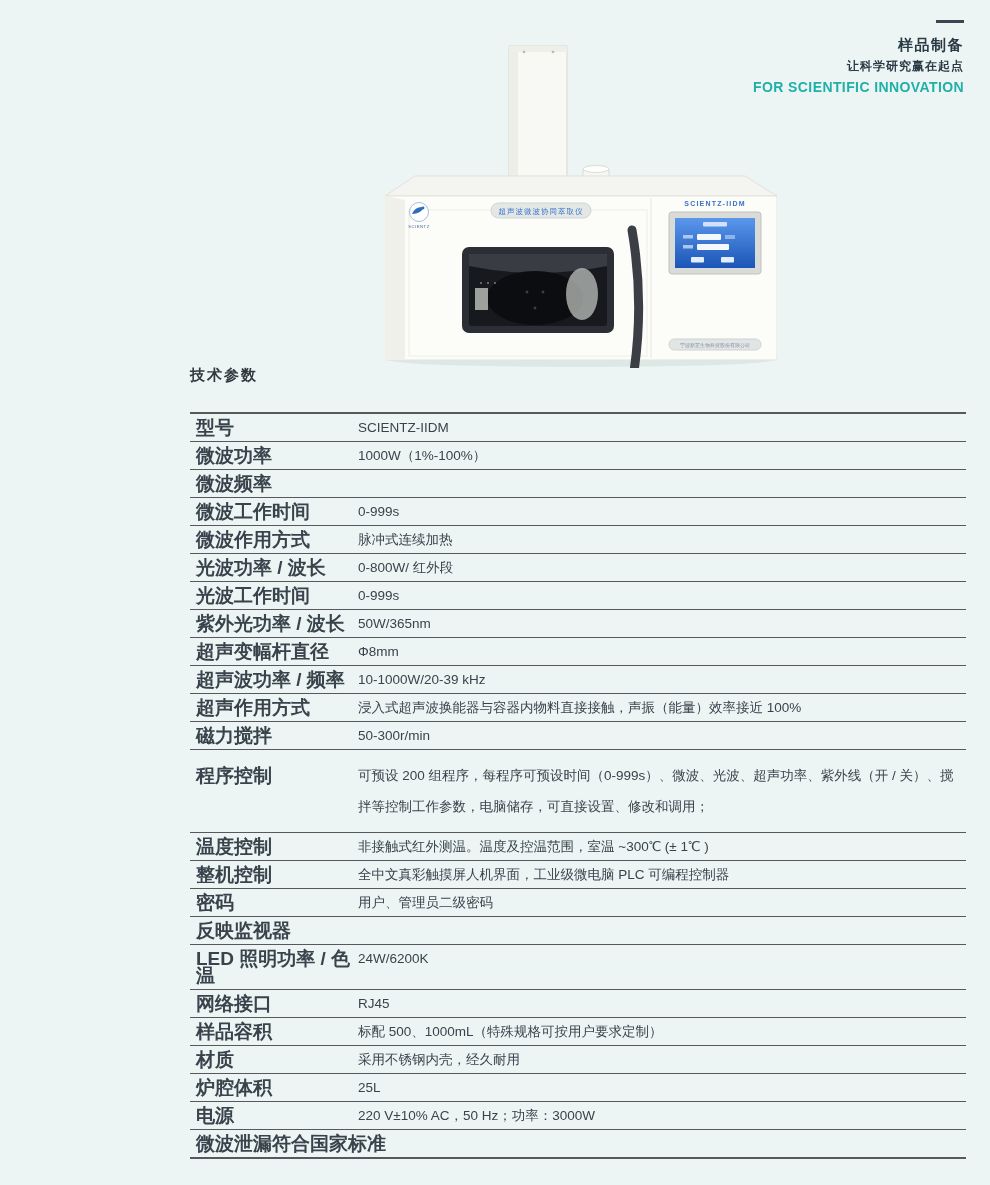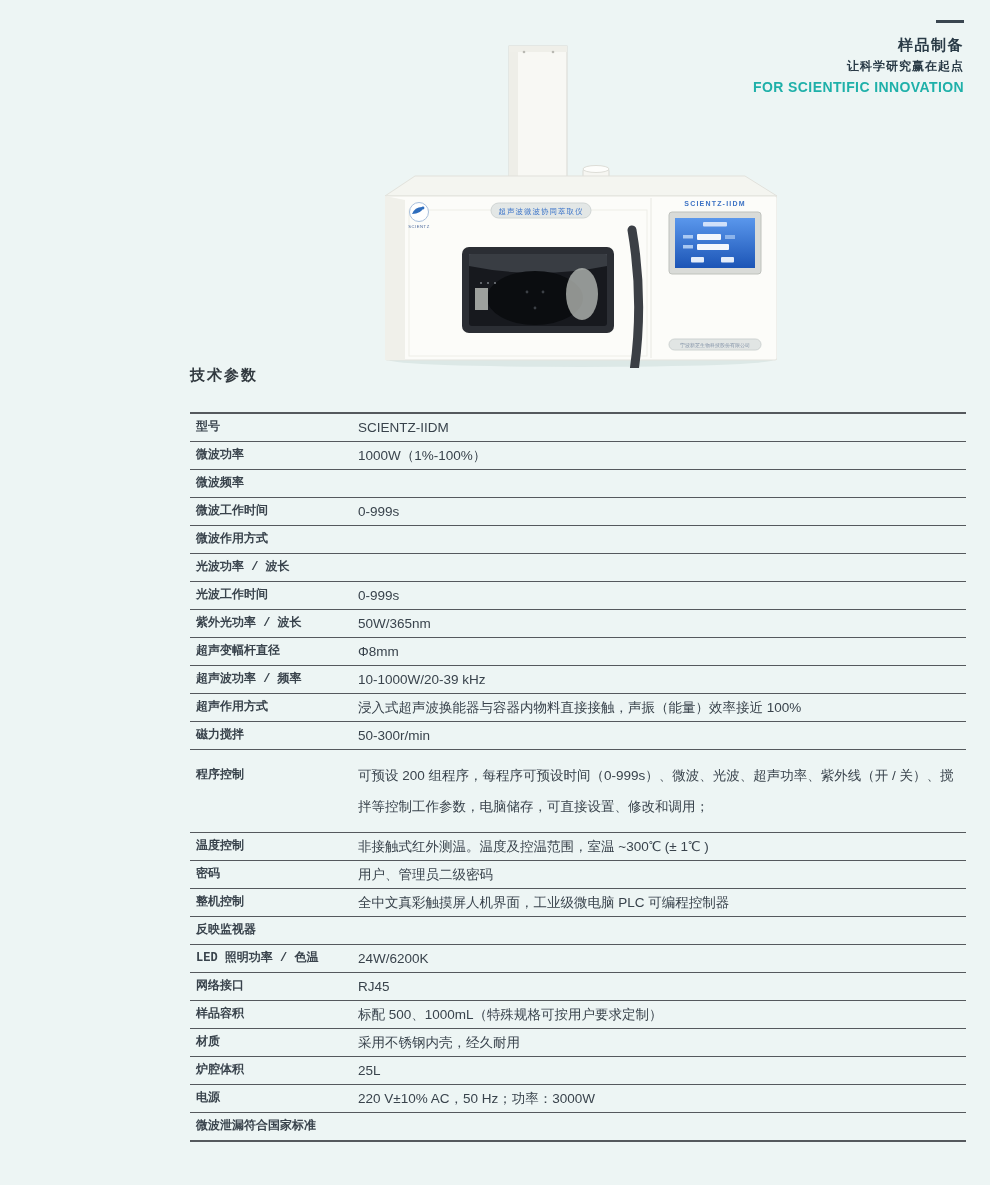--- a/index.html
+++ b/index.html
@@ -32,21 +32,21 @@
 
   
   .spec-table {
     position:absolute; left:190px; top:412px; width:776px;
     border-bottom:2px solid #55595d;
   }
   .row { display:flex; align-items:flex-start; border-top:1px solid #55595d; padding:5px 0; }
   .row:first-child { border-top:2px solid #55595d; }
   .label {
     width:162px; flex-shrink:0; padding-left:6px;
-    font-weight:bold; font-size:12px; line-height:17px; color:#39434c;font-family:Liberation Mono, monospace;
+    font-weight:bold; font-size:19px; line-height:17px; color:#39434c;
   }
   .value { flex:1; font-size:13.5px; line-height:17px; color:#39434c; padding-right:6px; }
   .row.multiline { padding:10px 0; }
   .row.multiline .label, .row.multiline .value { line-height:31px; }
   .row.fullspan .label { width:auto; }
 </style>
 </head>
 <body>
 
 <div class="header">
@@ -159,23 +159,25 @@
   </div>
   <div class="row">
     <div class="label">微波频率</div>
   </div>
   <div class="row">
     <div class="label">微波工作时间</div>
     <div class="value">0-999s</div>
   </div>
   <div class="row">
     <div class="label">微波作用方式</div>
+    <div class="value">脉冲式连续加热</div>
   </div>
   <div class="row">
     <div class="label">光波功率 / 波长</div>
+    <div class="value">0-800W/ 红外段</div>
   </div>
   <div class="row">
     <div class="label">光波工作时间</div>
     <div class="value">0-999s</div>
   </div>
   <div class="row">
     <div class="label">紫外光功率 / 波长</div>
     <div class="value">50W/365nm</div>
   </div>
   <div class="row">
@@ -196,26 +198,26 @@
   </div>
   <div class="row multiline">
     <div class="label">程序控制</div>
     <div class="value">可预设 200 组程序，每程序可预设时间（0-999s）、微波、光波、超声功率、紫外线（开 / 关）、搅拌等控制工作参数，电脑储存，可直接设置、修改和调用；</div>
   </div>
   <div class="row">
     <div class="label">温度控制</div>
     <div class="value">非接触式红外测温。温度及控温范围，室温 ~300℃ (± 1℃ )</div>
   </div>
   <div class="row">
+    <div class="label">整机控制</div>
+    <div class="value">全中文真彩触摸屏人机界面，工业级微电脑 PLC 可编程控制器</div>
+  </div>
+  <div class="row">
     <div class="label">密码</div>
     <div class="value">用户、管理员二级密码</div>
-  </div>
-  <div class="row">
-    <div class="label">整机控制</div>
-    <div class="value">全中文真彩触摸屏人机界面，工业级微电脑 PLC 可编程控制器</div>
   </div>
   <div class="row">
     <div class="label">反映监视器</div>
   </div>
   <div class="row">
     <div class="label">LED 照明功率 / 色温</div>
     <div class="value">24W/6200K</div>
   </div>
   <div class="row">
     <div class="label">网络接口</div>

